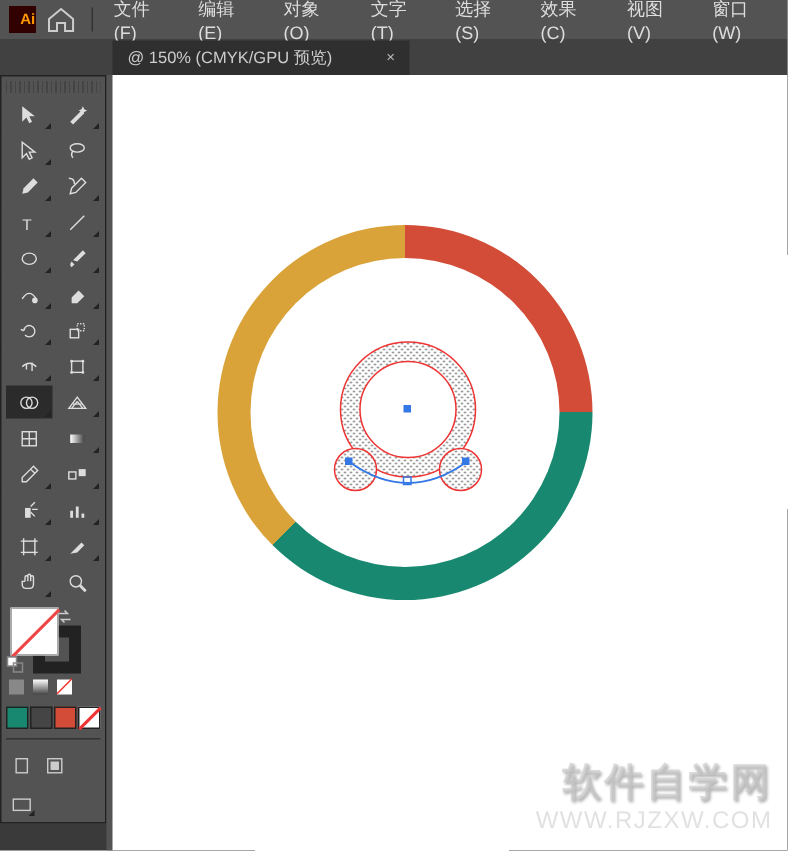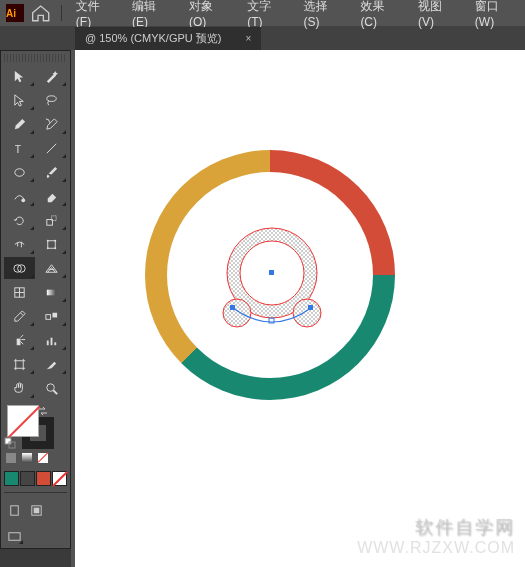--- a/index.html
+++ b/index.html
@@ -1,25 +1,25 @@
 <!DOCTYPE html>
 <html><head>
 <meta charset="utf-8">
 <style>
 *{margin:0;padding:0;box-sizing:border-box;font-family:"Microsoft YaHei",Arial,sans-serif;font-size:11px;color:#ccc;}
 body{background:#3a3a3a;width:525px;height:567px;overflow:hidden;position:relative;}
 
 .topbar{height:26px;background:#535353;display:flex;align-items:center;padding-left:6px;gap:2px;}
-.ai-logo{width:18px;height:18px;background:#310000;display:flex;align-items:center;justify-content:flex-start;}
+.ai-logo{width:18px;height:18px;background:#310000;display:flex;align-items:center;justify-content:flex-end;}
 .ai-logo span{color:#ff9900;font-weight:bold;font-size:10px;}
 .home-icon{width:22px;height:22px;display:flex;align-items:center;justify-content:center;margin:0 4px;}
 .menu-item{padding:0 8px;color:#ddd;font-size:12px;cursor:default;}
 
 .doc-tab-bar{height:24px;background:#414141;display:flex;align-items:center;padding-left:75px;}
-.doc-tab{background:#2f2f2f;padding:4px 10px;display:flex;align-items:center;gap:24px;}
+.doc-tab{background:#2f2f2f;padding:4px 10px;display:flex;align-items:center;gap:36px;}
 .doc-tab .close{color:#bbb;font-size:10px;}
 
 .toolbar{position:absolute;left:0;top:50px;width:71px;background:#535353;padding:3px;border:1px solid #222;}
 .toolbar-grip{height:8px;background:repeating-linear-gradient(90deg,#444 0,#444 1px,#535353 1px,#535353 3px);margin-bottom:3px;}
 .tool-row{display:flex;gap:2px;margin-bottom:2px;}
 .tool{width:31px;height:22px;background:#535353;display:flex;align-items:center;justify-content:center;position:relative;cursor:pointer;}
 .tool.active{background:#2b2b2b;}
 .tool svg{width:15px;height:15px;}
 .tool .tri{position:absolute;right:1px;bottom:1px;width:0;height:0;border-left:4px solid transparent;border-bottom:4px solid #222;}
 
@@ -33,21 +33,21 @@
 .opt-row{display:flex;gap:2px;margin-top:2px;}
 .opt{width:14px;height:14px;display:flex;align-items:center;justify-content:center;}
 
 .swatch-row{display:flex;gap:1px;margin-top:6px;}
 .swatch{width:15px;height:15px;border:1px solid #222;}
 
 .canvas-area{position:absolute;left:71px;top:50px;right:0;bottom:0;background:#545454;}
 .artboard{position:absolute;left:4px;top:0;width:450px;height:517px;background:#fff;}
 
 .watermark{position:absolute;right:10px;bottom:10px;text-align:right;}
-.wm-big{color:rgba(200,200,200,.6);font-size:18px;font-weight:normal;letter-spacing:2px;text-shadow:1px 1px 2px rgba(0,0,0,.3);}
+.wm-big{color:rgba(200,200,200,.6);font-size:26px;font-weight:bold;letter-spacing:2px;text-shadow:1px 1px 2px rgba(0,0,0,.3);}
 .wm-small{color:rgba(200,200,200,.55);font-size:16px;letter-spacing:1px;}
 
 .bottom-icons{margin-top:8px;display:flex;gap:2px;}
 </style>
 </head>
 <body>
 
 <div class="topbar">
   <div class="ai-logo">
       <span>Ai</span>

